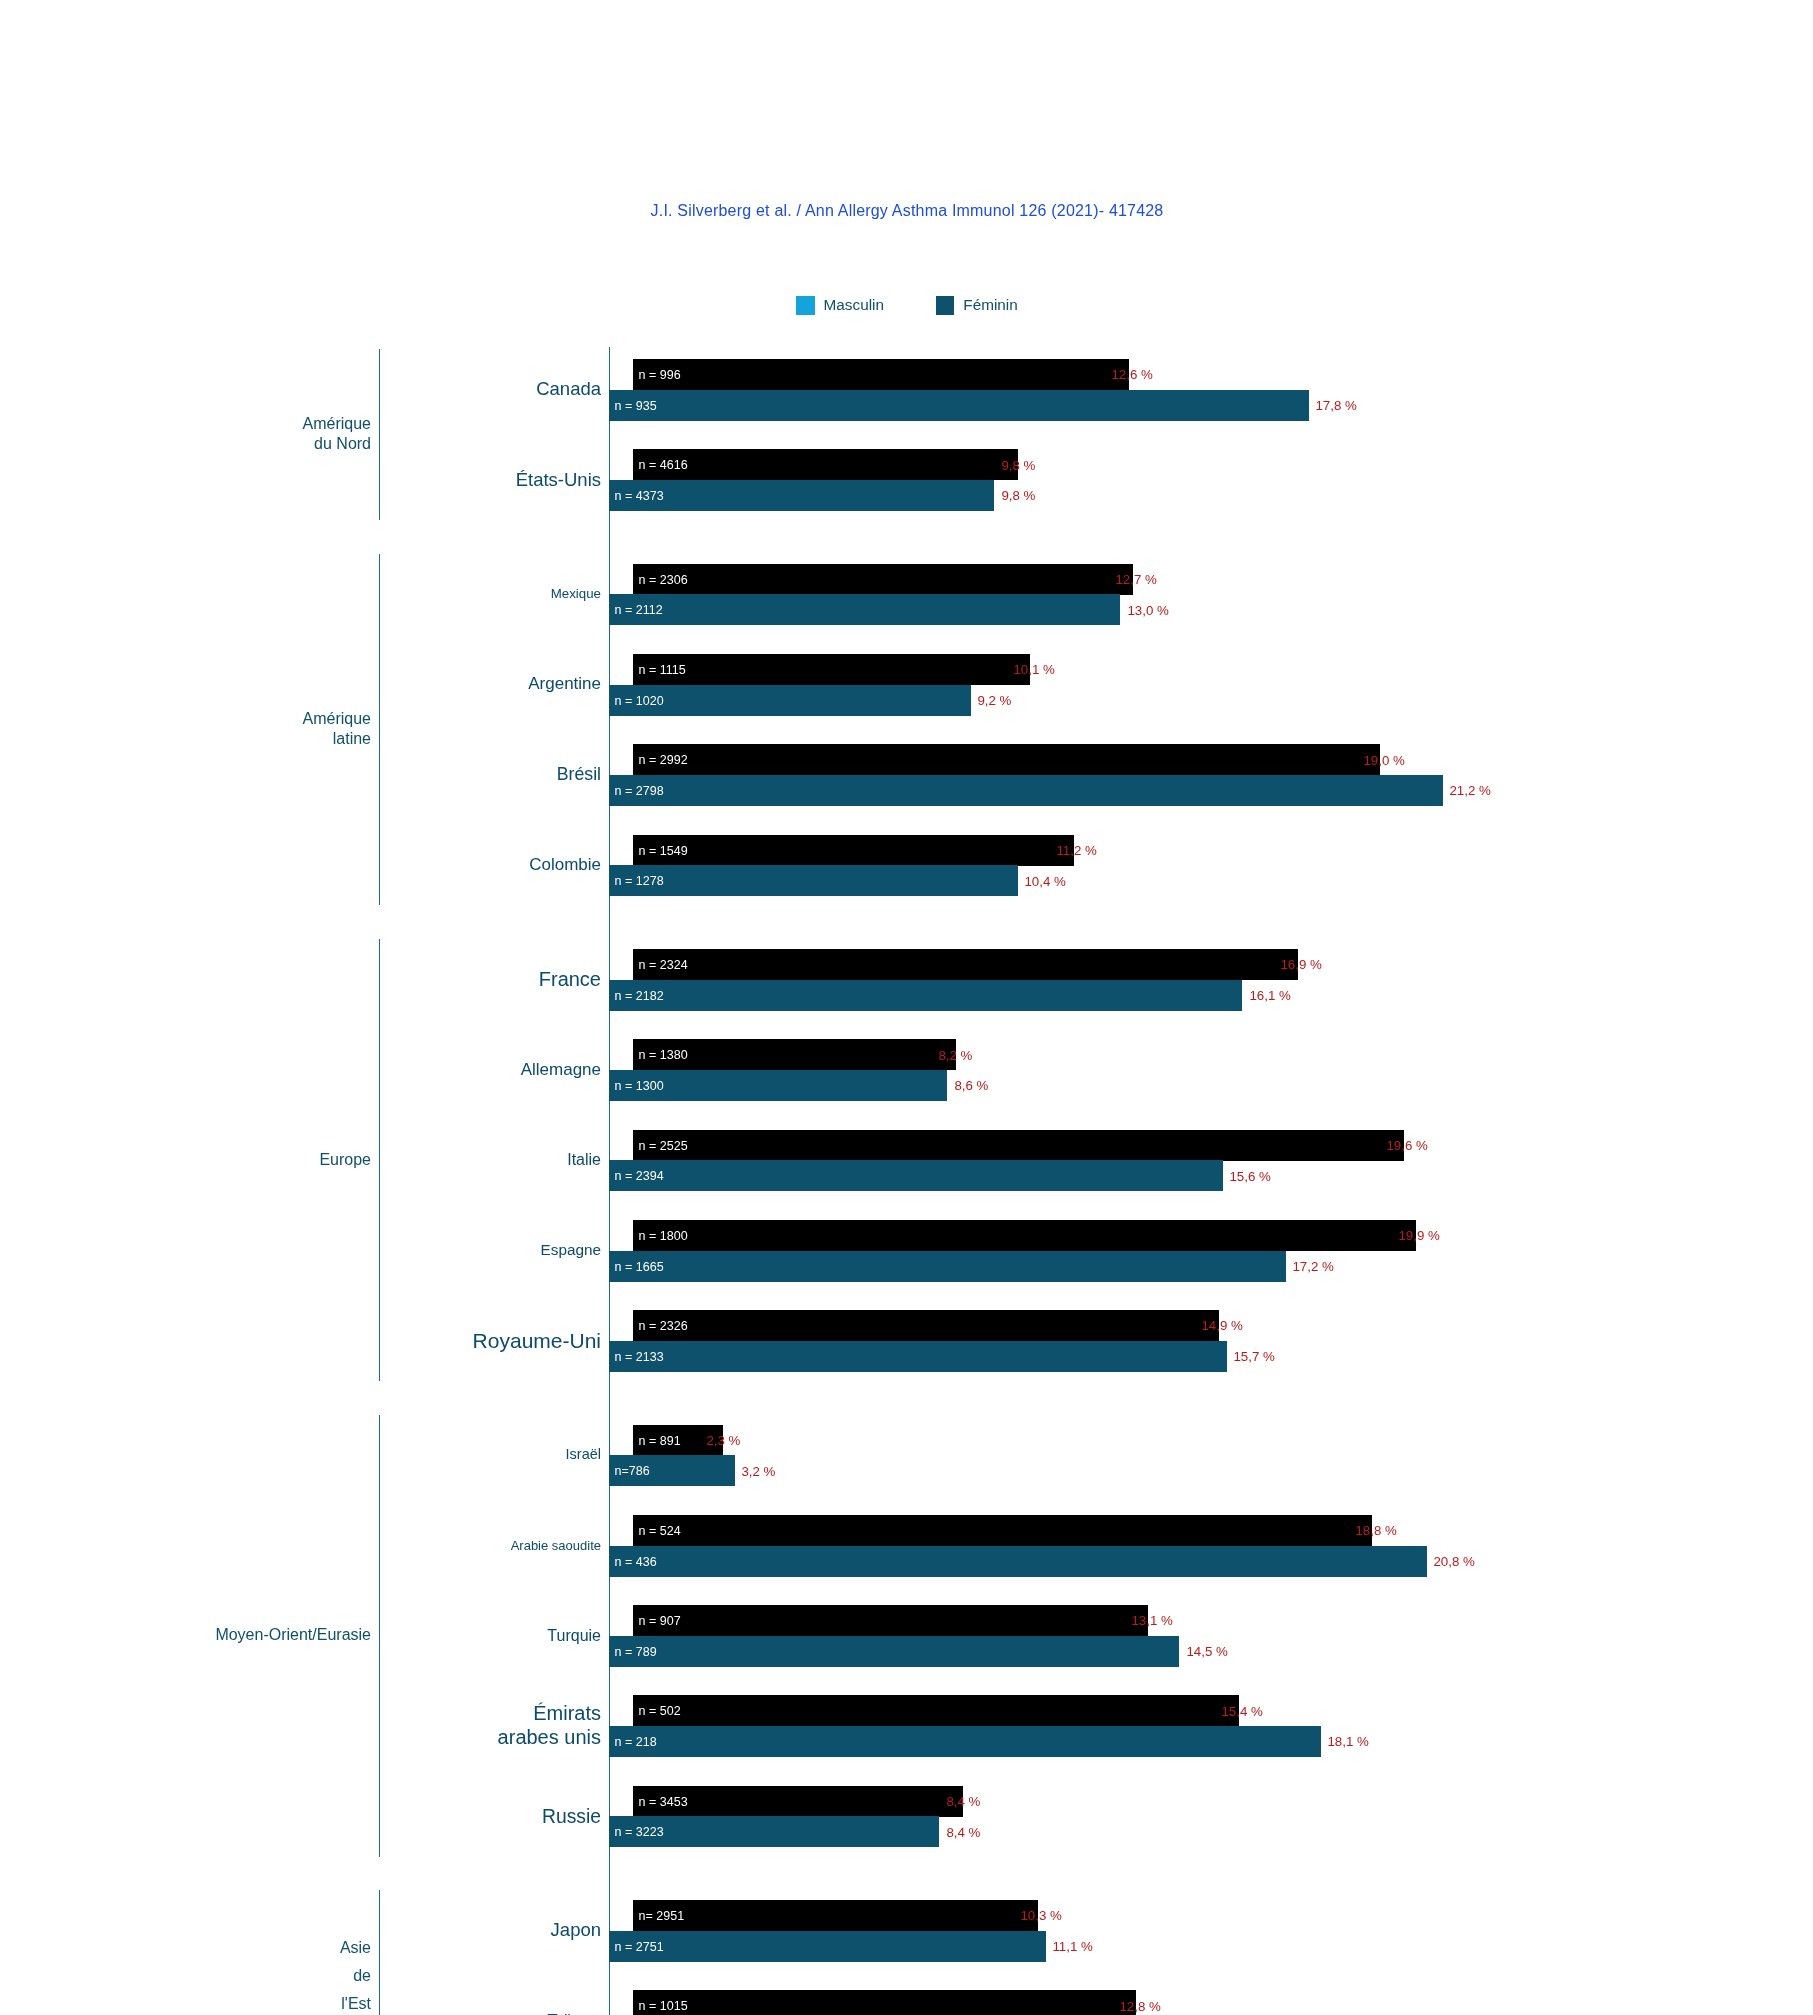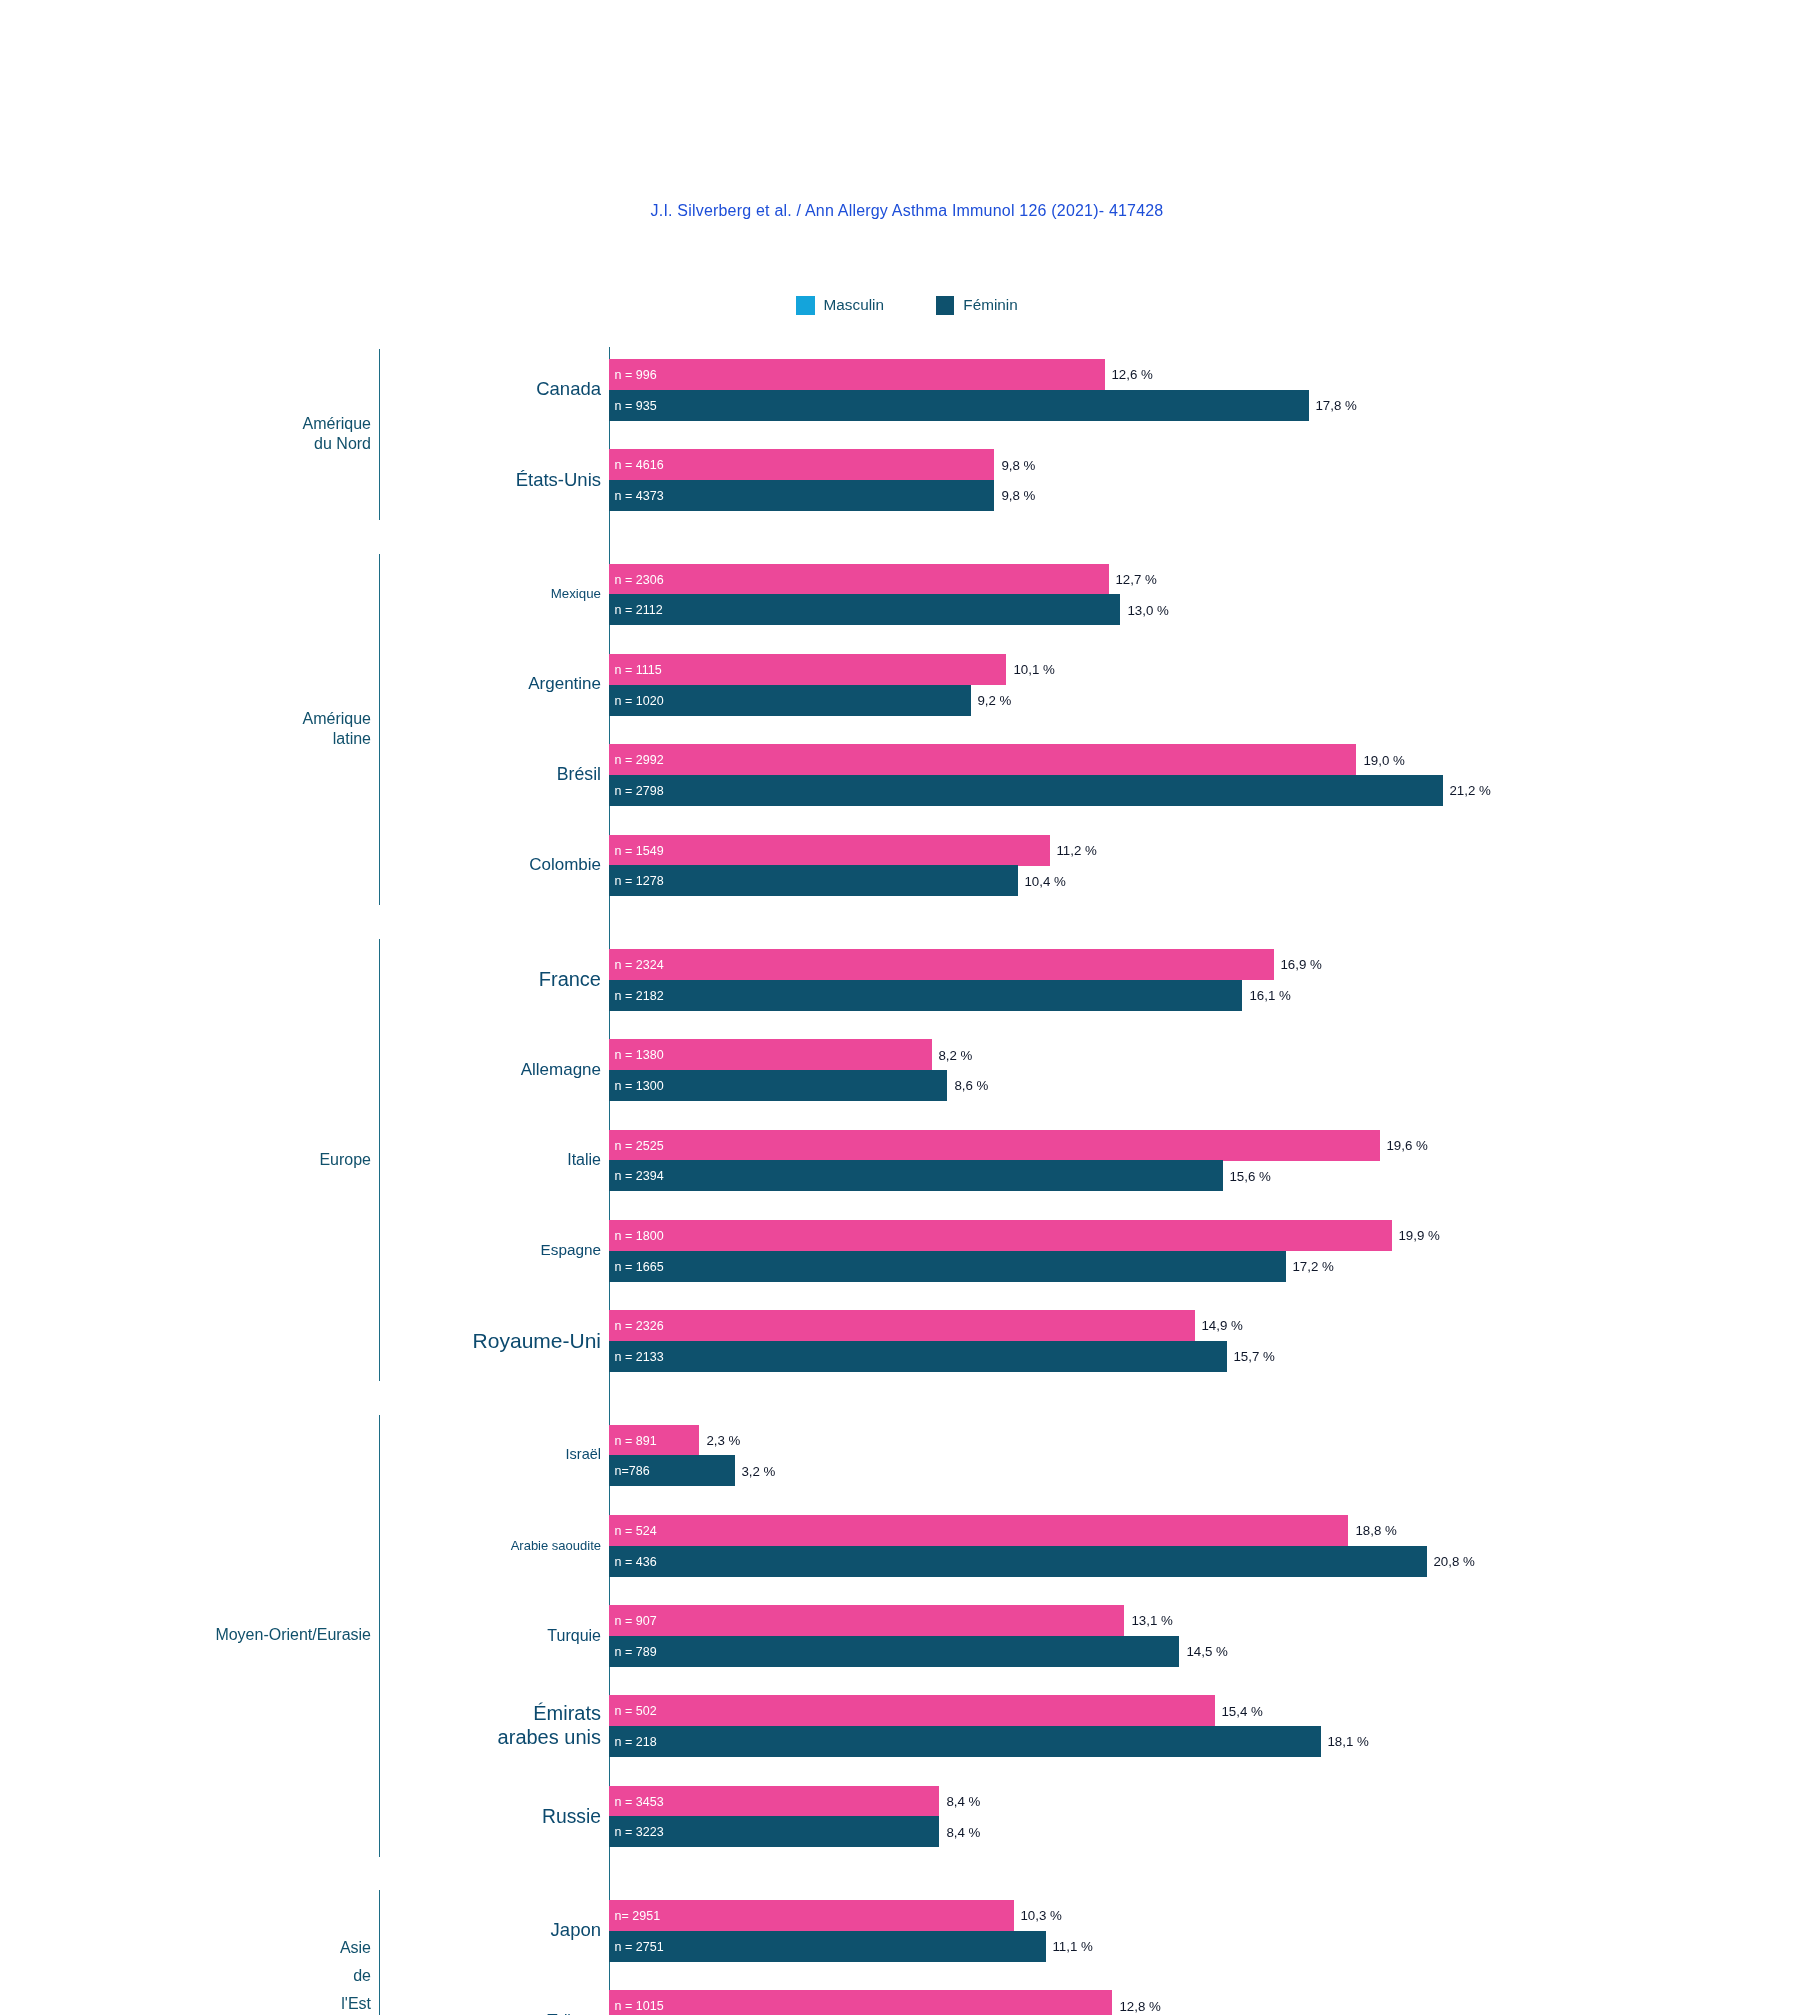--- a/index.html
+++ b/index.html
@@ -71,36 +71,36 @@
     text-align: right;
     color: #0c4a6e;
     line-height: 1.22;
     padding-right: 4px;
   }
   .bar {
     position: absolute;
     left: 609px;
     height: 31px;
   }
-  .bar.m { background: #ec4899; }
+  .bar.m { background: #000000; margin-left: 24px; }
   .bar.f { background: #0E516D; }
   .bar-n {
     position: absolute;
     left: 5.6px; top: 50%;
     transform: translateY(-50%);
     color: #ffffff;
     font-size: 12.5px;
     white-space: nowrap;
   }
   .bar-pct {
     position: absolute;
     top: 50%;
     transform: translateY(-50%);
     margin-left: 6.4px;
-    color: #0f172a;
+    color: #b91c1c;
     font-size: 13.3px;
     white-space: nowrap;
   }
 </style>
 </head>
 <body>
 
 <div id="running-head">J.I. Silverberg et al. / Ann Allergy Asthma Immunol 126 (2021)- 417428</div>
 
 <div id="legend">

